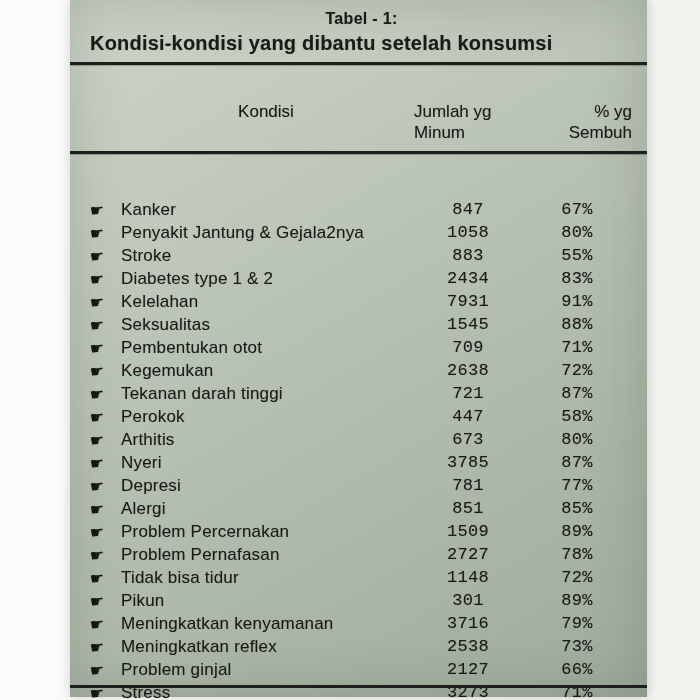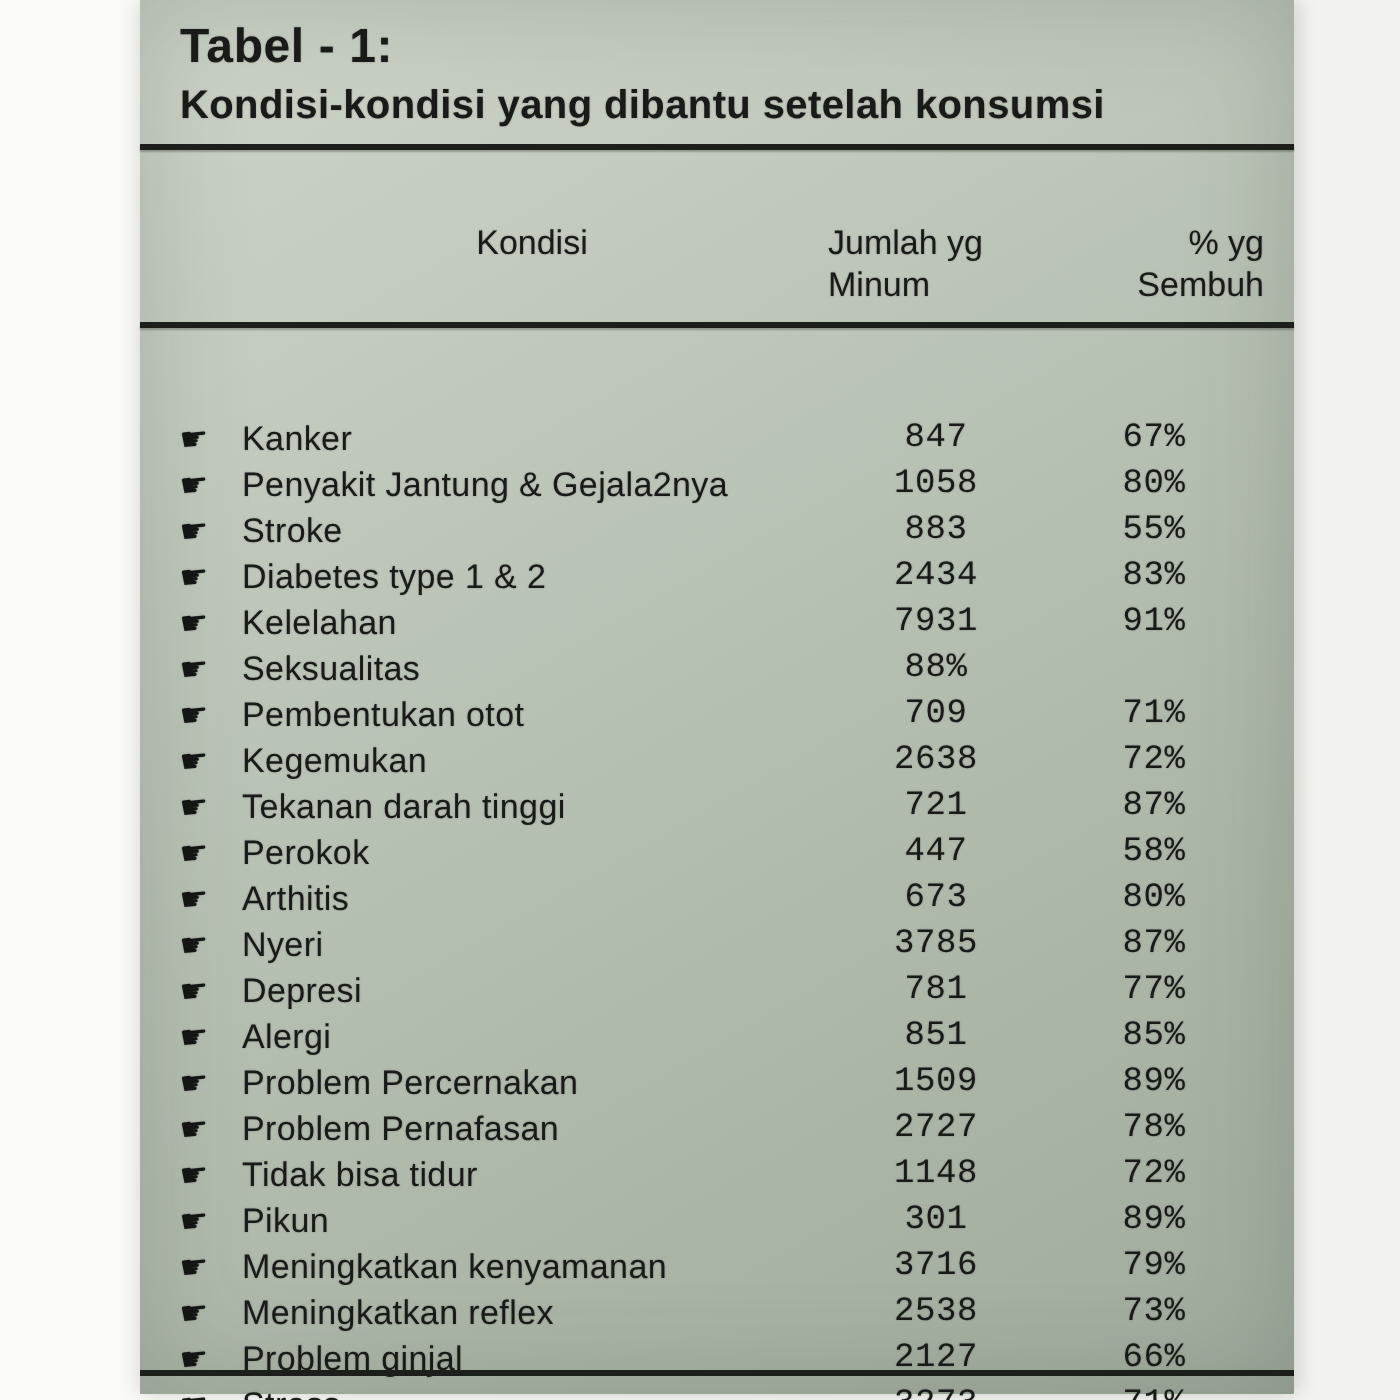--- a/index.html
+++ b/index.html
@@ -19,21 +19,21 @@
   .paper {
     position: absolute;
     left: 70px; right: 53px; top: 0; bottom: 3px;
     background: linear-gradient(150deg, #ccd4c8 0%, #bac4b6 40%, #aab5a6 75%, #9fab9c 100%);
     box-shadow: inset 0 0 55px rgba(55, 65, 55, 0.22), 4px 0 8px rgba(0,0,0,0.10), -4px 0 8px rgba(0,0,0,0.08);
     color: #181b18;
   }
   .paper * { text-shadow: 0 0 1px rgba(25, 30, 25, 0.30); }
 
   .title-block { padding: 10px 14px 0 20px; }
-  .title-line1 { font-size: 24px; font-weight: bold; letter-spacing: 0.3px; }
+  .title-line1 { font-size: 16px; font-weight: bold; letter-spacing: 0.3px; text-align: center; }
   .title-line2 { font-size: 20px; font-weight: bold; margin-top: 4px; letter-spacing: 0.2px; }
   .rule {
     height: 3px;
     background: #1d1f1d;
     margin-top: 7px;
     box-shadow: 0 1px 1px rgba(0,0,0,0.25);
   }
   .rule-full { margin-left: -20px; margin-right: -14px; }
 
   .col-grid {
@@ -125,20 +125,21 @@
         </div>
         <div class="row">
           <span class="bullet">☛</span>
           <span class="cond">Kelelahan</span>
           <span class="num">7931</span>
           <span class="pct">91%</span>
         </div>
         <div class="row">
           <span class="bullet">☛</span>
           <span class="cond">Seksualitas</span>
+          <span class="num">1545</span>
           <span class="pct">88%</span>
         </div>
         <div class="row">
           <span class="bullet">☛</span>
           <span class="cond">Pembentukan otot</span>
           <span class="num">709</span>
           <span class="pct">71%</span>
         </div>
         <div class="row">
           <span class="bullet">☛</span>

